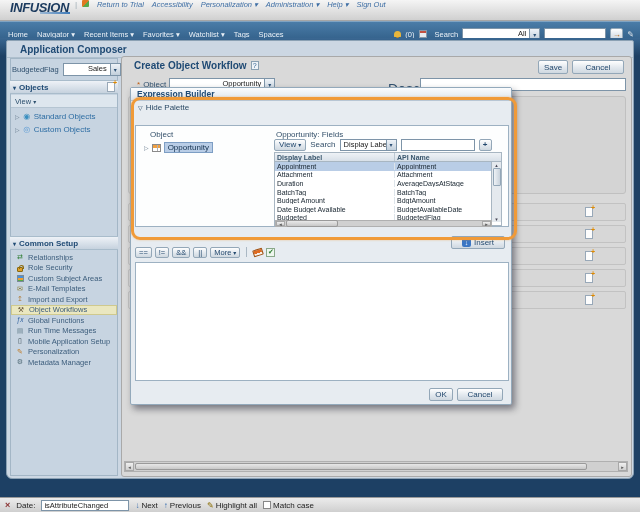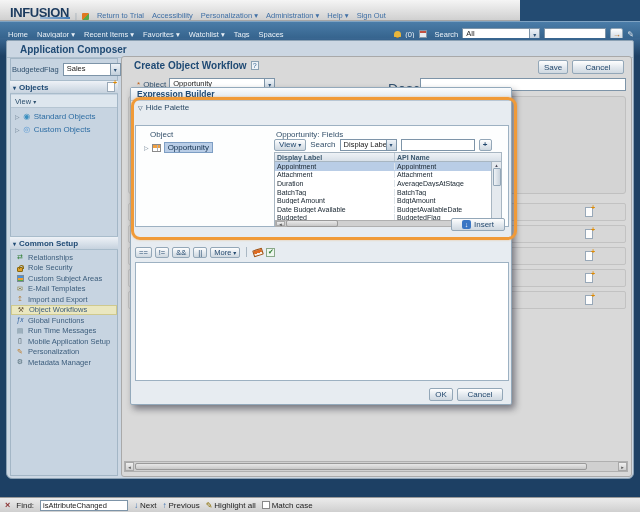--- a/index.html
+++ b/index.html
@@ -1,22 +1,22 @@
 <!DOCTYPE html>
 <html><head>
 <meta charset="utf-8">
 <style>
   *{margin:0;padding:0;box-sizing:border-box;}
   html,body{width:640px;height:512px;}
   body{position:relative;overflow:hidden;font-family:"Liberation Sans",sans-serif;background:#234b72;}
 
   
-  #globalbar{position:absolute;left:0;top:0;width:520px;height:21px;
+  #globalbar{position:absolute;left:0;top:0;width:640px;height:21px;
     background:linear-gradient(#f5f5f5,#d0d0d0);border-bottom:1px solid #a5a5a5;
-    display:flex;align-items:flex-end;font-size:7.5px;color:#5f6f7d;white-space:nowrap;}
+    display:flex;align-items:flex-start;font-size:7.5px;color:#5f6f7d;white-space:nowrap;font-style:italic;}
   #logo{font-size:13px;font-weight:bold;color:#1b3a5e;margin-left:10px;letter-spacing:-0.4px;position:relative;}
   #logo::after{content:"";position:absolute;right:-1px;bottom:1px;width:30px;height:2px;
     background:linear-gradient(90deg,#9db9d6,#3e7ab8);}
   #session{margin-left:100px;display:flex;align-items:center;gap:3px;}
   .link{color:#3f6fa5;}
   .ulink{color:#3f6fa5;text-decoration:underline;}
   #global-links{display:flex;align-items:center;gap:8px;margin-left:8px;}
   .gsep{color:#9aa7b2;}
   .icon-sandbox{display:inline-block;width:7px;height:7px;border-radius:1px;
     background:linear-gradient(135deg,#e07820 55%,#58a848 55%);}
@@ -26,21 +26,21 @@
     background:linear-gradient(#4a7ca8,#2c5881);border-top:1px solid #7fa3c2;border-bottom:1px solid #1d3c5c;
     display:flex;align-items:center;color:#e9f0f7;font-size:7.5px;white-space:nowrap;}
   #nav-items{display:flex;gap:9px;margin-left:8px;}
   #nav-right{margin-left:auto;display:flex;align-items:center;gap:4px;margin-right:6px;}
   .icon-bell{display:inline-block;width:7px;height:6px;background:#e8b63c;border-radius:4px 4px 1px 1px;position:relative;}
   .icon-bell::after{content:"";position:absolute;left:2px;bottom:-2px;width:3px;height:2px;background:#c89020;border-radius:50%;}
   .icon-grid{display:inline-block;width:8px;height:8px;background:#e8ecf0;border:1px solid #8899aa;position:relative;}
   .icon-grid::after{content:"";position:absolute;left:0;top:0;width:100%;height:2px;background:#c45040;}
 
   
-  .sel{background:#fff;border:1px solid #7d94a8;height:12px;display:flex;align-items:stretch;font-size:7.5px;color:#222;}
+  .sel{background:#fff;border:1px solid #7d94a8;height:12px;display:flex;align-items:stretch;font-size:7.5px;color:#222;text-align:right;}
   .sel .txt{padding:0 3px;flex:1;overflow:hidden;white-space:nowrap;line-height:10px;}
   .sel .arw{width:10px;background:linear-gradient(#eef3f8,#c2cfdb);border-left:1px solid #7d94a8;
     color:#2d5176;font-size:6px;display:flex;align-items:center;justify-content:center;}
   .tin{background:#fff;border:1px solid #7d94a8;height:12px;font-size:7.5px;padding:0 2px;color:#222;font-family:"Liberation Sans",sans-serif;}
 
   .btn{display:inline-flex;align-items:center;justify-content:center;
     background:linear-gradient(#fefefe,#e2e8ee 55%,#cfd8e0);border:1px solid #93a7b8;border-radius:2px;
     color:#24496e;font-size:8px;font-family:"Liberation Sans",sans-serif;}
 
   
@@ -144,21 +144,21 @@
   #tbl-rows{position:absolute;left:0;top:9px;width:217px;}
   .trow{display:flex;height:8.6px;font-size:7px;color:#16232e;align-items:center;}
   .trow .c1{flex:0 0 120px;padding-left:2px;border-right:1px solid #dde4ea;overflow:hidden;white-space:nowrap;}
   .trow .c2{flex:1;padding-left:2px;overflow:hidden;white-space:nowrap;}
   .trow.selected{background:#b9cde6;}
   #tbl-vscroll{position:absolute;right:0;top:9px;width:10px;height:60px;background:#e4e9ee;border-left:1px solid #a8b6c2;
     display:flex;flex-direction:column;align-items:center;font-size:5px;color:#445;}
   #tbl-vscroll .vthumb{width:8px;height:18px;background:linear-gradient(90deg,#eef2f6,#c8d2dc);border:1px solid #93a7b8;border-radius:1px;}
   #tbl-hscroll{left:0;top:67px;width:217px;height:7px;position:absolute;}
   #tbl-hscroll .thumb{width:52px;}
-  #insert-btn{position:absolute;left:320px;top:130px;width:54px;height:13px;gap:3px;}
+  #insert-btn{position:absolute;left:320px;top:148px;width:54px;height:13px;gap:3px;}
   .icon-insert{display:inline-flex;width:9px;height:9px;background:#3a76c4;color:#fff;border-radius:2px;
     font-size:7px;align-items:center;justify-content:center;}
   
   #op-toolbar{position:absolute;left:4px;top:158px;display:flex;align-items:center;gap:3px;height:12px;}
   #op-toolbar .btn{height:11px;min-width:14px;padding:0 3px;font-size:7.5px;}
   .tsep{width:1px;height:10px;background:#aab8c4;margin:0 3px;}
   .icon-eraser{display:inline-block;width:10px;height:7px;border:1px solid #a05010;border-radius:1px;
     background:linear-gradient(#e06a20 0 3px,#f8f0e8 3px);transform:rotate(-18deg);}
   .icon-validate{display:inline-flex;width:9px;height:9px;border:1px solid #8aa88a;background:#eef6ee;
     color:#2e7d32;font-size:7px;align-items:center;justify-content:center;}
@@ -450,21 +450,21 @@
     <span class="icon-validate">✔</span>
   </div>
   <div id="expr-area"></div>
   <span class="btn" id="ok-btn">OK</span>
   <span class="btn" id="cancel-btn-dlg">Cancel</span>
 </div>
 <div id="highlight-ring"></div>
 
 <div id="findbar">
   <span id="find-close">×</span>
-  <span>Find:</span>
+  <span>Date:</span>
   <input class="tin" id="find-input" value="isAttributeChanged" style="">
   <span class="fbtn">
     <span class="blue-arrow">↓</span>
     <span>Next</span>
   </span>
   <span class="fbtn">
     <span class="blue-arrow">↑</span>
     <span>Previous</span>
   </span>
   <span class="fbtn">

